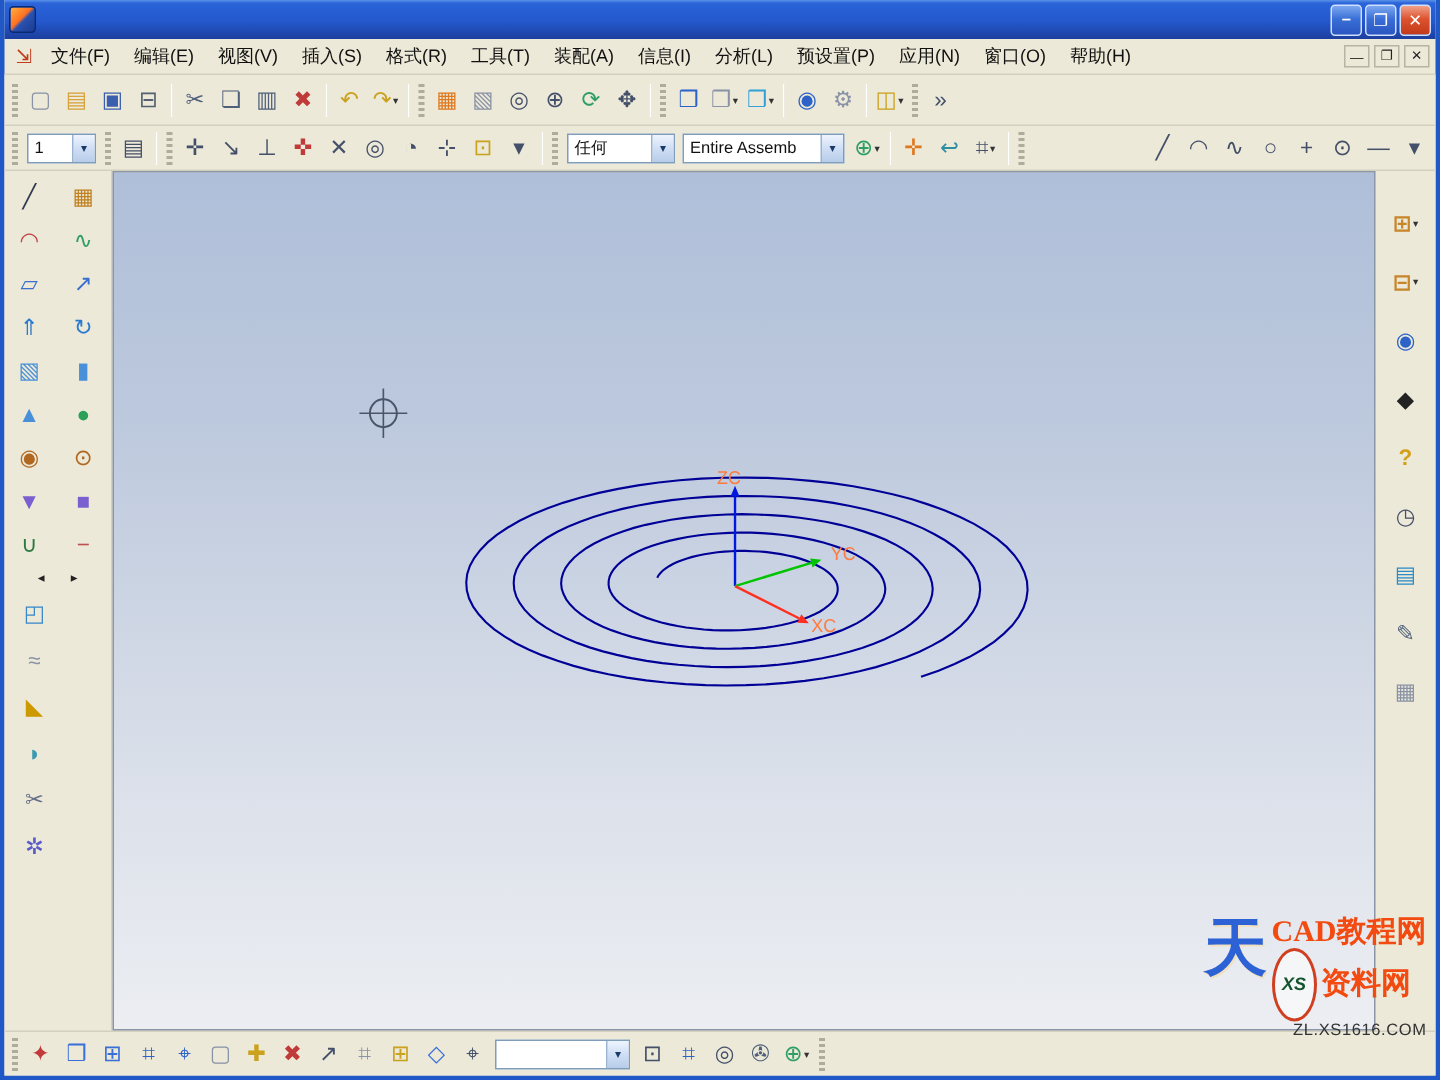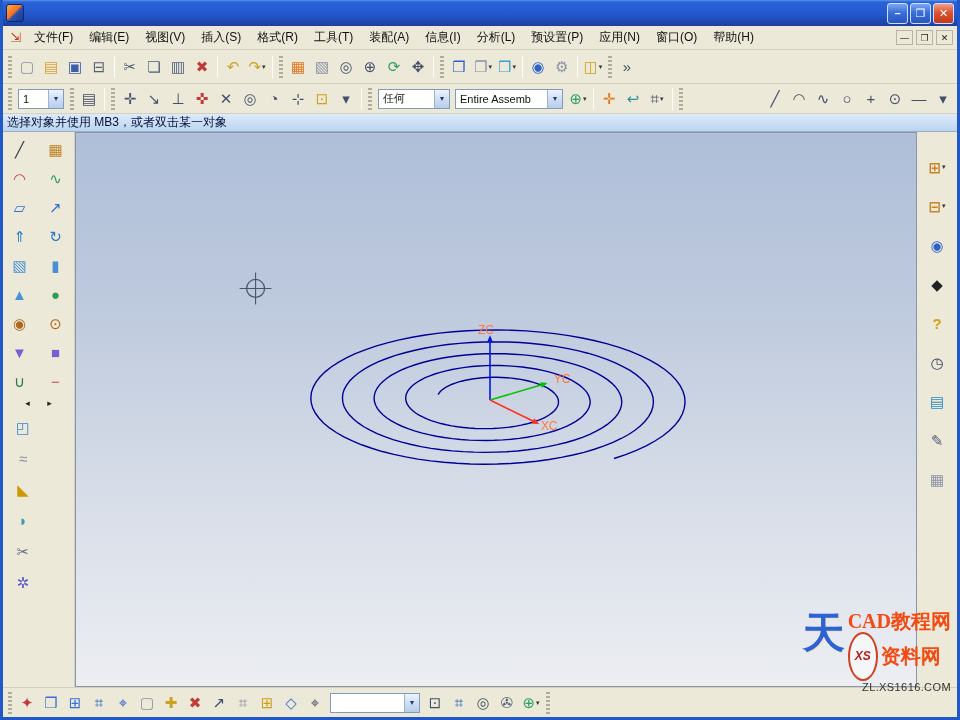--- a/index.html
+++ b/index.html
@@ -41,21 +41,21 @@
 .viewport{flex:1;position:relative;background:linear-gradient(180deg,#afbfd9 0%,#bdc9dd 30%,#d7dde8 65%,#eceef2 100%);border:1px solid #8a96a8;min-width:0}
 .viewport svg{position:absolute;left:0;top:0;width:100%;height:100%}
 .right-panel{flex:0 0 40px;width:40px;background:#ece9d8;display:flex;flex-direction:column;align-items:center;gap:13px;padding-top:22px}
 .right-panel .tb-btn{width:26px;height:26px}
 .right-panel .g{font-weight:bold}
 .watermark{position:absolute;right:6px;bottom:24px;display:flex;align-items:flex-start;gap:3px;z-index:20;line-height:1.1}
 .wm-big{font-size:42px;font-weight:bold;color:#2c62d6;font-family:"Liberation Serif",serif;text-shadow:1px 1px 0 #f0e0c0}
 .wm-col{display:flex;flex-direction:column;align-items:flex-start}
 .wm-l1,.wm-l2{font-size:20px;font-weight:bold;color:#f24a10;font-family:"Liberation Serif",serif;white-space:nowrap}
 .wm-row{display:flex;align-items:center;gap:3px}
-.wm-logo{border:2px solid #d04020;border-radius:50%;padding:16px 5px;font-size:12px;font-style:italic;font-weight:bold;color:#b91c1c;background:rgba(255,255,255,.55)}
+.wm-logo{border:2px solid #d04020;border-radius:50%;padding:16px 5px;font-size:12px;font-style:italic;font-weight:bold;color:#14532d;background:rgba(255,255,255,.55)}
 .wm-l3{font-size:11px;color:#333;letter-spacing:.4px;align-self:flex-end}
 </style>
 </head>
 <body>
 
 <div class="window">
 
   <div class="titlebar">
     <span class="app-icon"></span>
     <span class="winbtns">
@@ -269,21 +269,20 @@
         </span>
         <span class="tb-btn">
           <span class="g" style="color: rgb(68, 80, 106);">—</span>
         </span>
         <span class="tb-btn">
           <span class="g" style="color: rgb(68, 80, 106);">▾</span>
         </span>
       </span>
   </div>
 
-  <div class="promptbar">选择对象并使用 MB3，或者双击某一对象</div>
 
   <div class="main">
     <div class="left-panel">
       <div class="left-grid">
           <span class="tb-btn">
             <span class="g" style="color: rgb(48, 58, 80);">╱</span>
           </span>
           <span class="tb-btn">
             <span class="g" style="color: rgb(192, 128, 32);">▦</span>
           </span>

